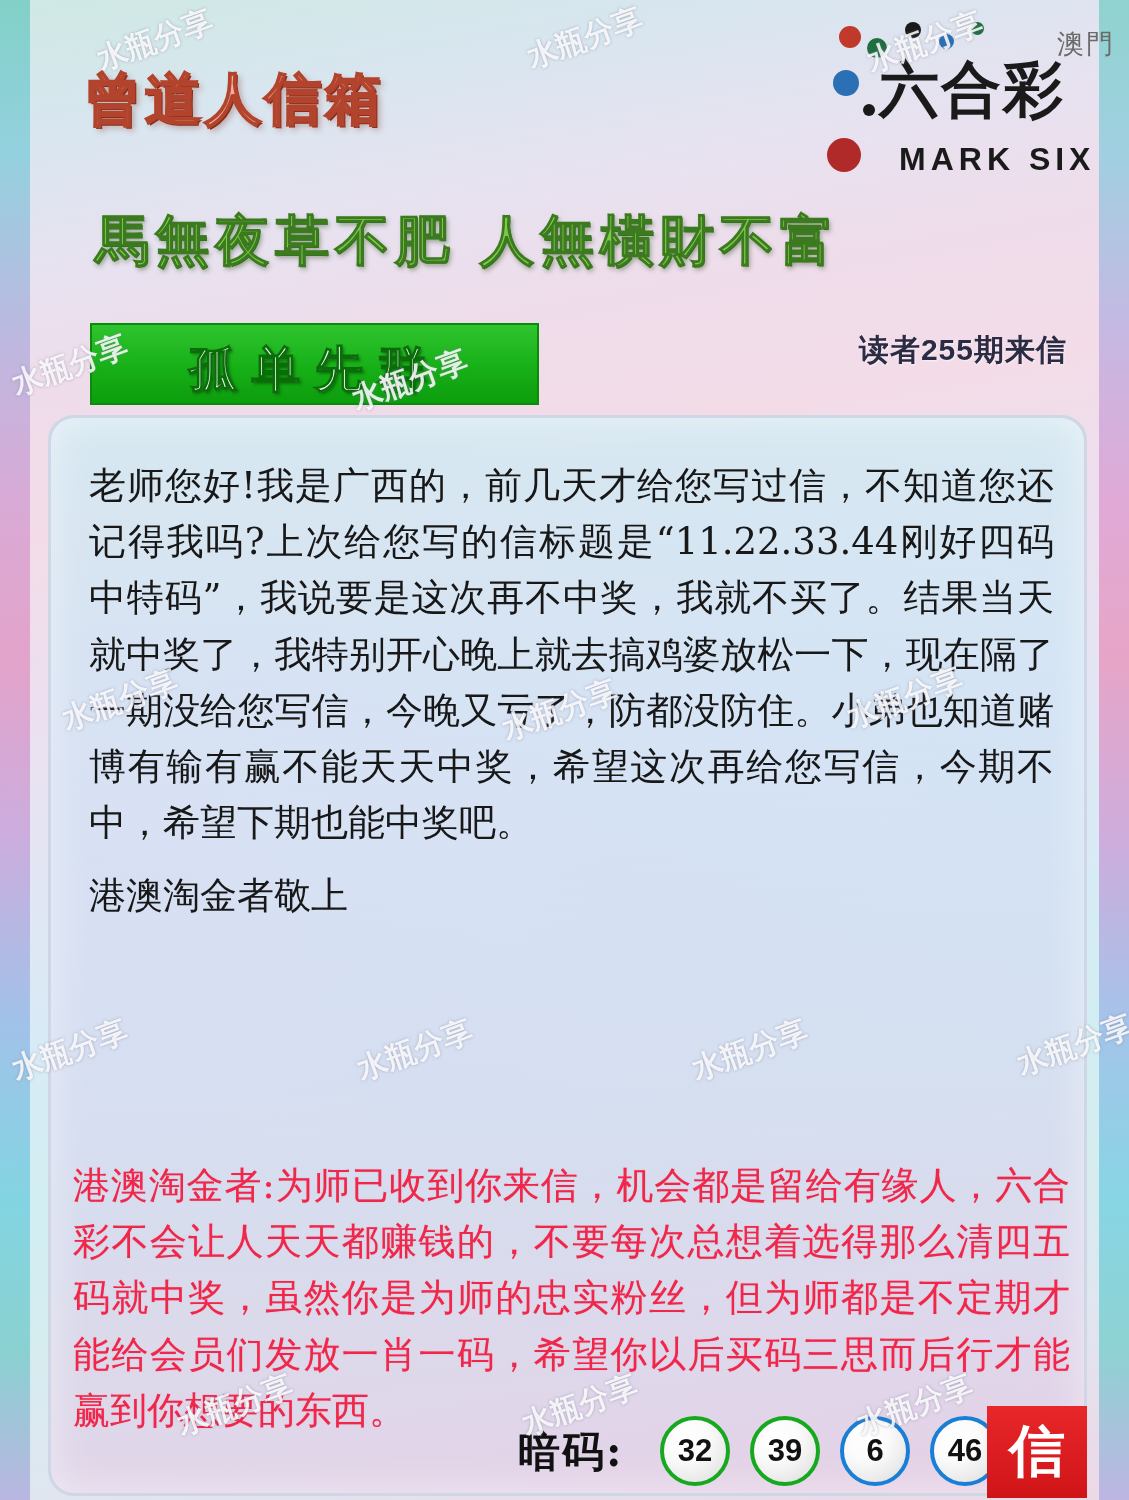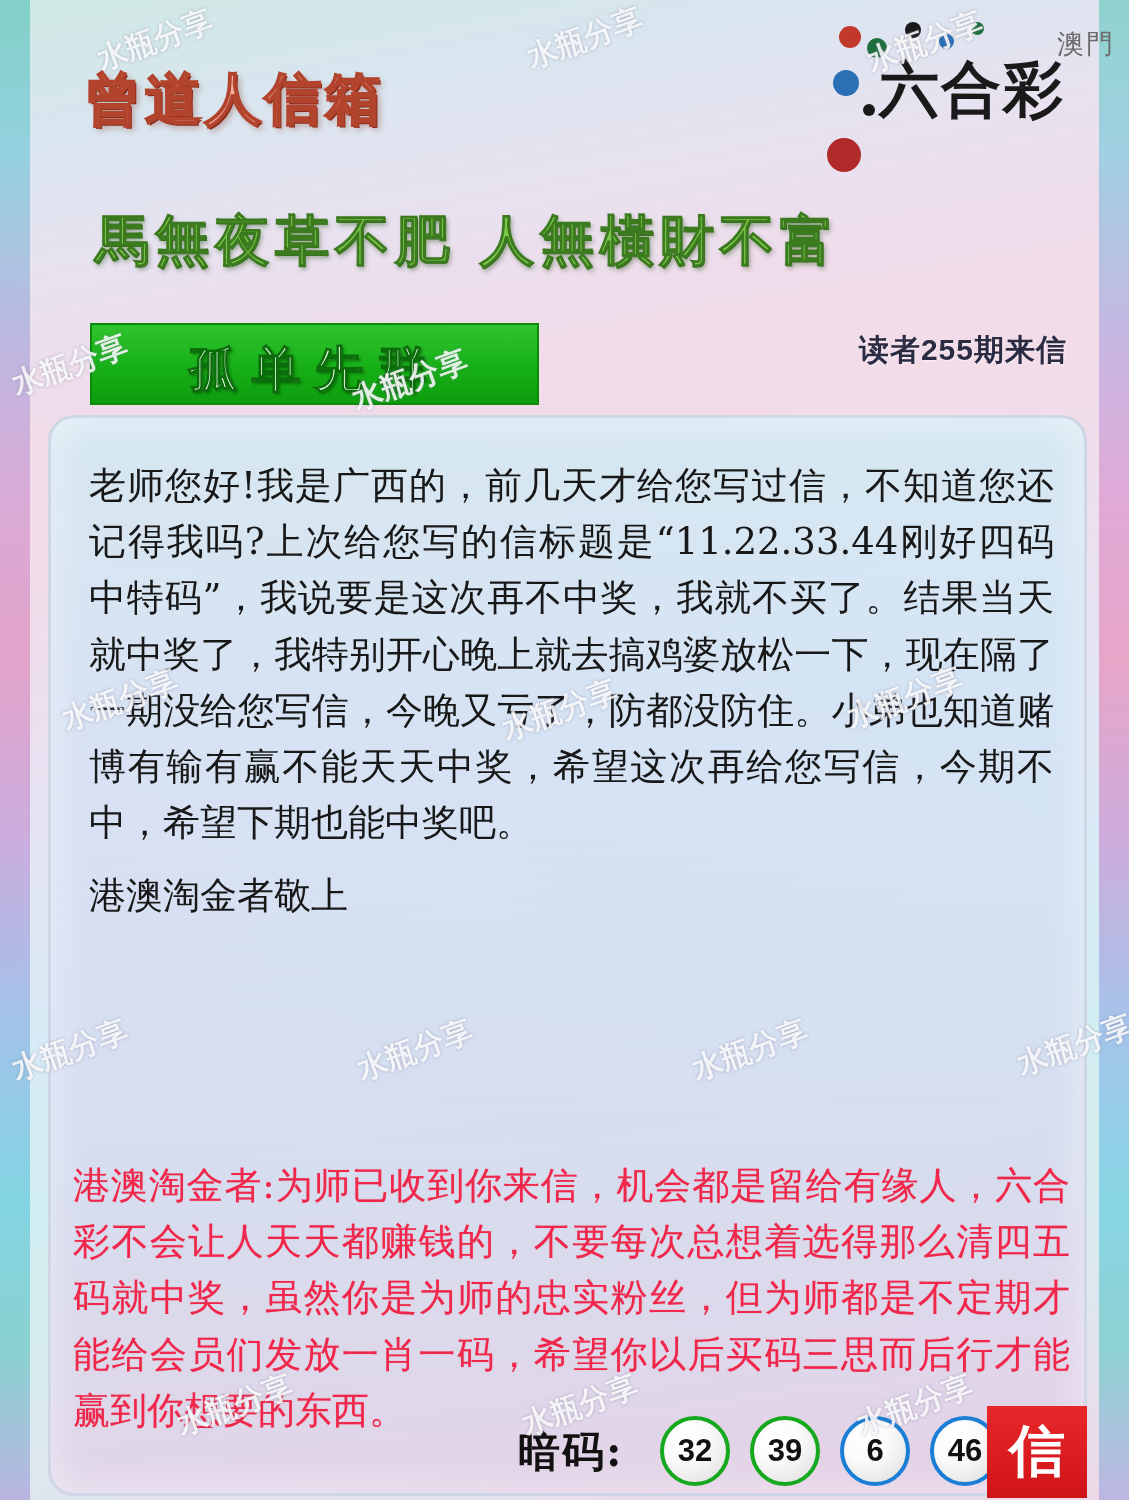--- a/index.html
+++ b/index.html
@@ -314,20 +314,21 @@
       <span class="dot d1"></span>
       <span class="dot d2"></span>
       <span class="dot d3"></span>
       <span class="dot d4"></span>
       <span class="dot d5"></span>
       <span class="dot d6"></span>
       <span class="dot d7"></span>
       <span class="dot d8"></span>
       <div class="macau">澳門</div>
       <div class="cn">六合彩</div>
+      <div class="en">MARK SIX</div>
     </div>
 
     <div class="banner">
       <span>孤单先群</span>
     </div>
 
     <div class="issue">读者255期来信</div>
   </div>
 
   <div class="letter-box">

